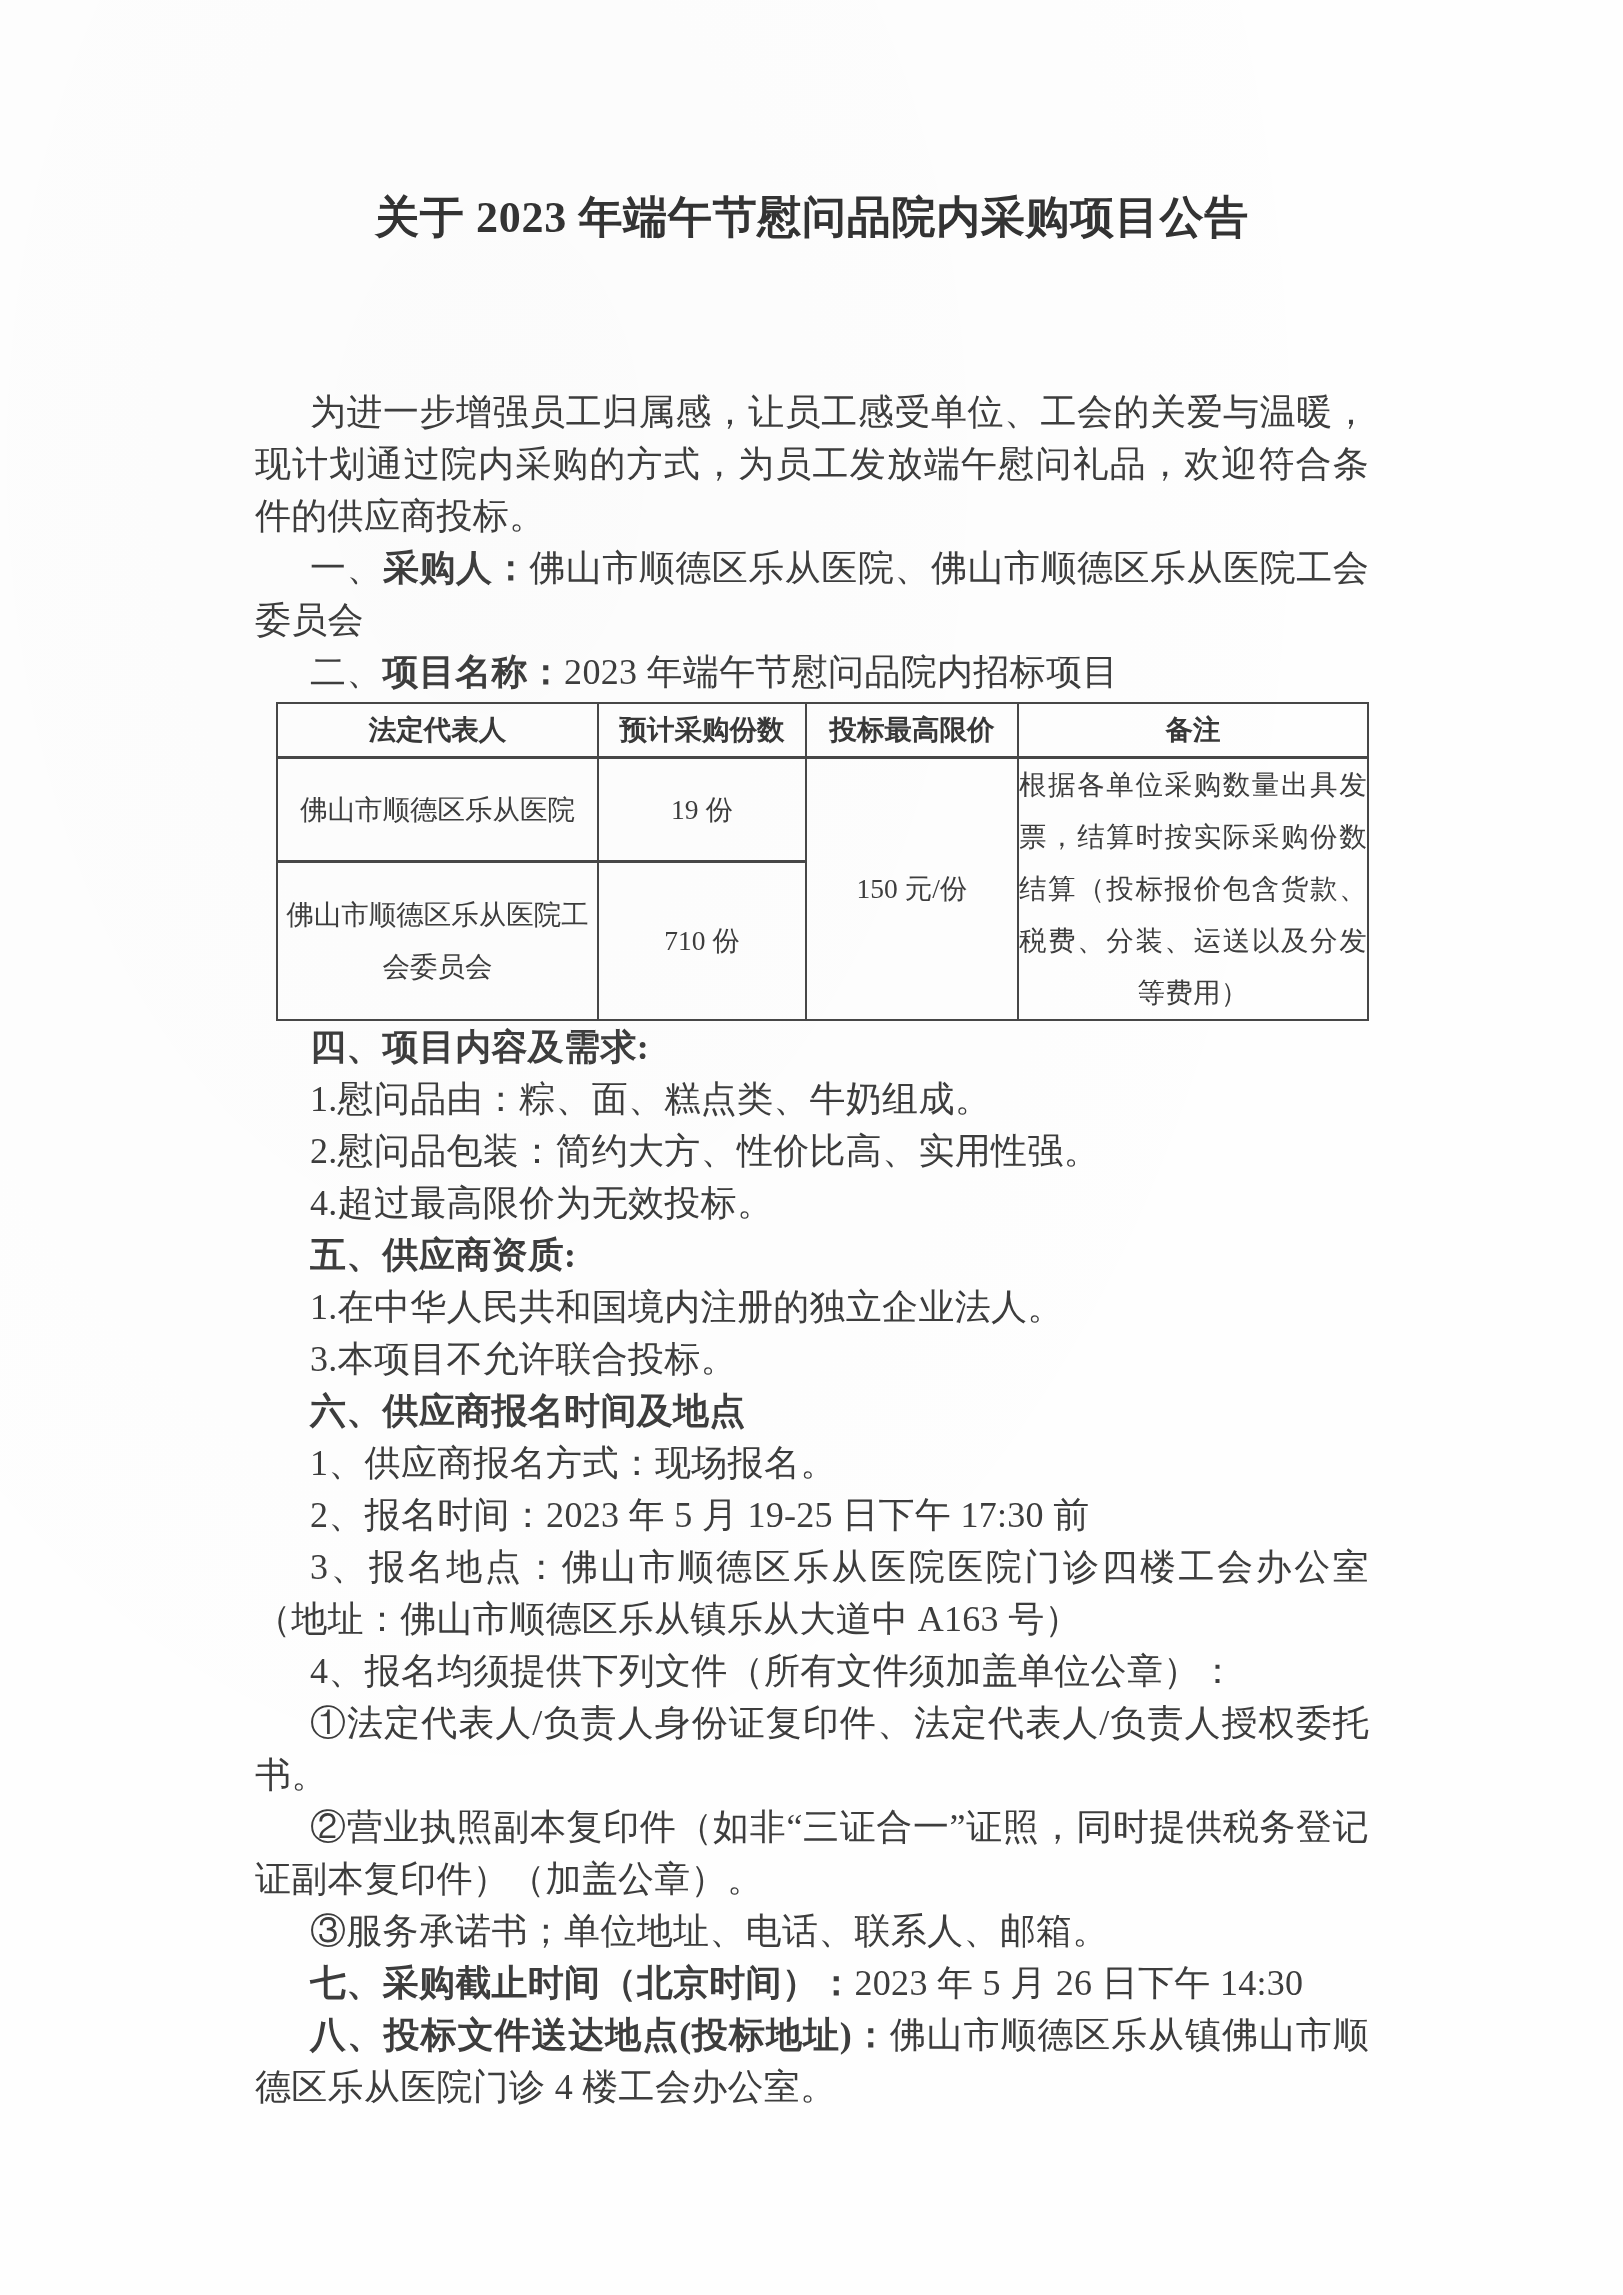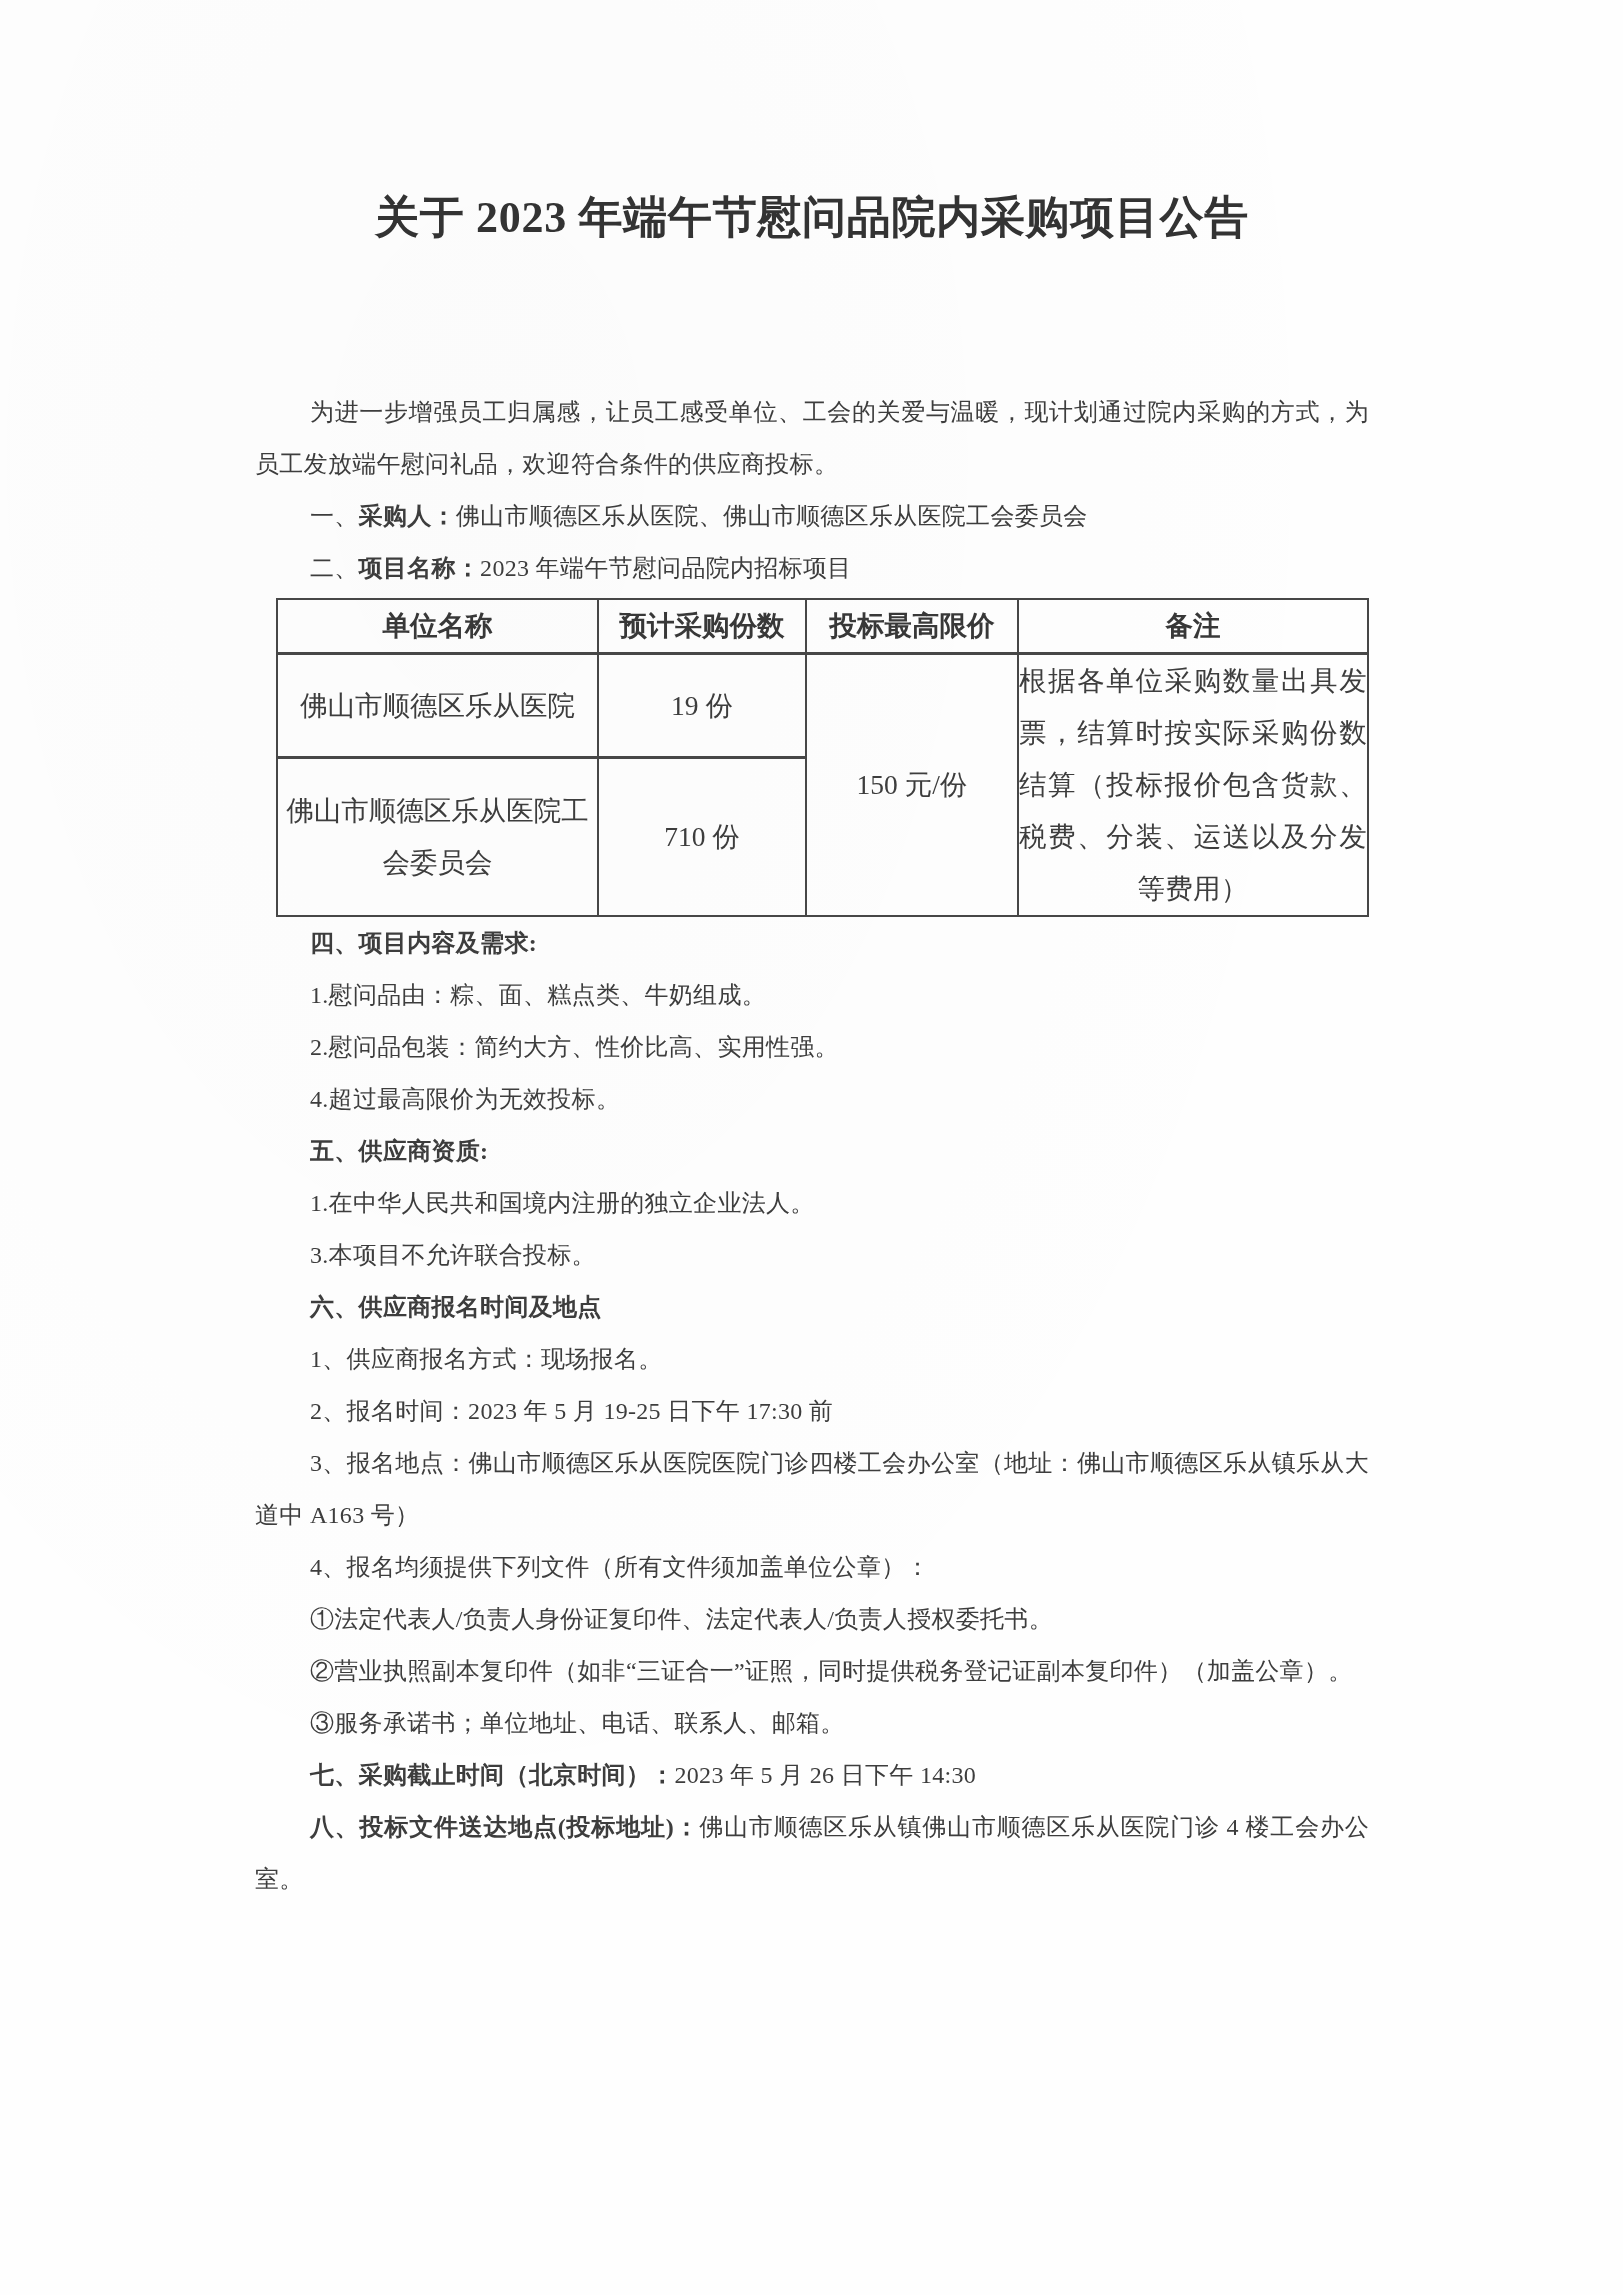--- a/index.html
+++ b/index.html
@@ -26,21 +26,21 @@
   .title {
     font-size: 44px;
     font-weight: bold;
     text-align: center;
     color: #333333;
     line-height: 49px;
     margin: 0 0 144px 0;
     letter-spacing: 0.7px;
   }
   .para {
-    font-size: 24px;
+    font-size: 36px;
     line-height: 52px;
     margin: 0;
     text-align: justify;
     letter-spacing: 0.3px;
   }
   .indent { text-indent: 55px; }
   .b { font-weight: bold; }
 
   table.price {
     border-collapse: collapse;
@@ -100,21 +100,21 @@
 
   <table class="price">
     <colgroup>
         <col class="c1">
         <col class="c2">
         <col class="c3">
         <col class="c4">
       </colgroup>
     <thead>
       <tr>
-        <th>单位名称</th>
+        <th>法定代表人</th>
         <th>预计采购份数</th>
         <th>投标最高限价</th>
         <th>备注</th>
       </tr>
     </thead>
     <tbody>
       <tr class="r1">
         <td class="unit">佛山市顺德区乐从医院</td>
         <td class="qty">19 份</td>
         <td class="pricecell" rowspan="2">150 元/份</td>

